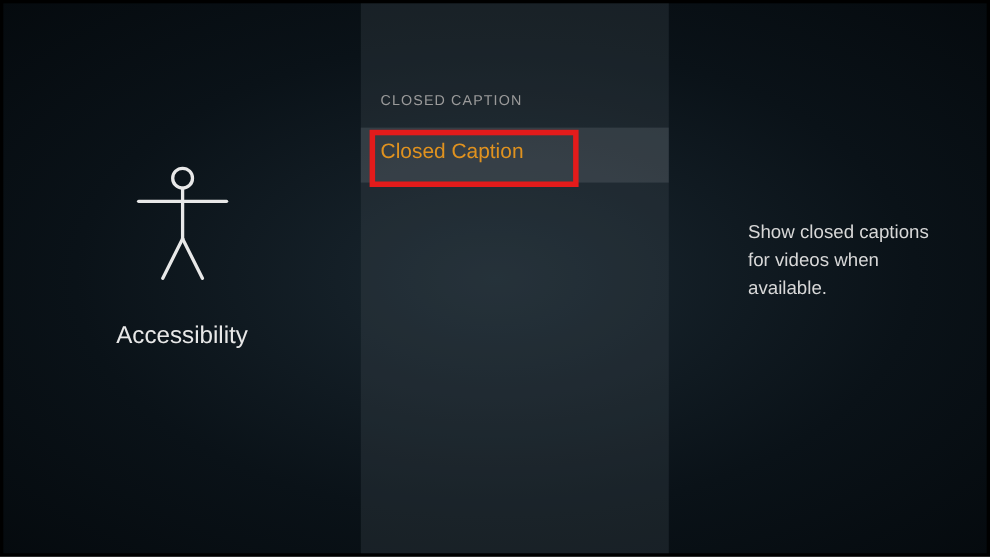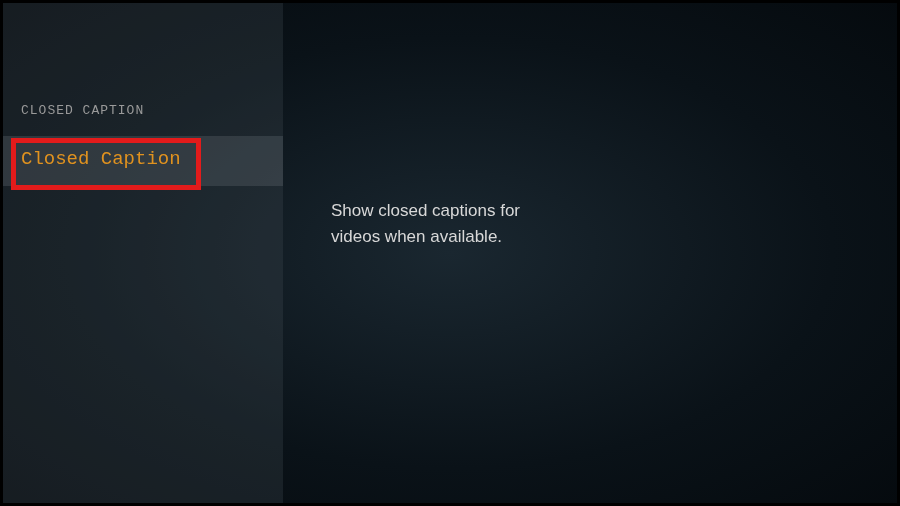--- a/index.html
+++ b/index.html
@@ -34,22 +34,21 @@
       margin-bottom: 28px;
     }
     .accessibility-label {
       font-size: 22px;
       font-weight: 400;
       color: #e8e8e8;
     }
     .middle-panel {
       width: 280px;
       background: rgba(70, 80, 86, 0.28);
-      padding-top: 100px;
-      font-family: Liberation Mono, monospace;
+      padding-top: 80px;
     }
     .section-header {
       font-size: 13px;
       letter-spacing: 1px;
       color: #9a9a9a;
       padding: 0 18px 18px 18px;
       text-transform: uppercase;
     }
     .setting-row {
       background: rgba(110, 120, 125, 0.28);
@@ -73,32 +72,47 @@
       margin-bottom: 2px;
     }
     .setting-value {
       font-size: 12px;
       color: #b8b8b8;
       letter-spacing: 0.5px;
     }
     .right-panel {
       flex: 1;
       padding: 195px 30px 0 48px;
+      margin-left: 24px;
     }
     .description {
       font-size: 17px;
       line-height: 1.5;
       color: #d8d8d8;
       max-width: 220px;
     }
   </style>
 </head>
 <body>
 
 <div class="container">
+  <div class="left-panel">
+    <div class="accessibility-icon">
+      <svg width="96" height="110" viewBox="0 0 96 110">
+        <g stroke="#e8e8e8" stroke-width="3" fill="none" stroke-linecap="round" stroke-linejoin="round">
+          <circle cx="48" cy="13" r="9"></circle>
+          <line x1="48" y1="22" x2="48" y2="68"></line>
+          <line x1="8" y1="34" x2="88" y2="34"></line>
+          <line x1="48" y1="68" x2="30" y2="104"></line>
+          <line x1="48" y1="68" x2="66" y2="104"></line>
+        </g>
+      </svg>
+    </div>
+    <div class="accessibility-label">Accessibility</div>
+  </div>
 
   <div class="middle-panel">
     <div class="section-header">CLOSED CAPTION</div>
     <div class="setting-row">
       <div class="setting-title">Closed Caption</div>
       <div class="setting-row-highlight"></div>
     </div>
   </div>
 
   <div class="right-panel">

